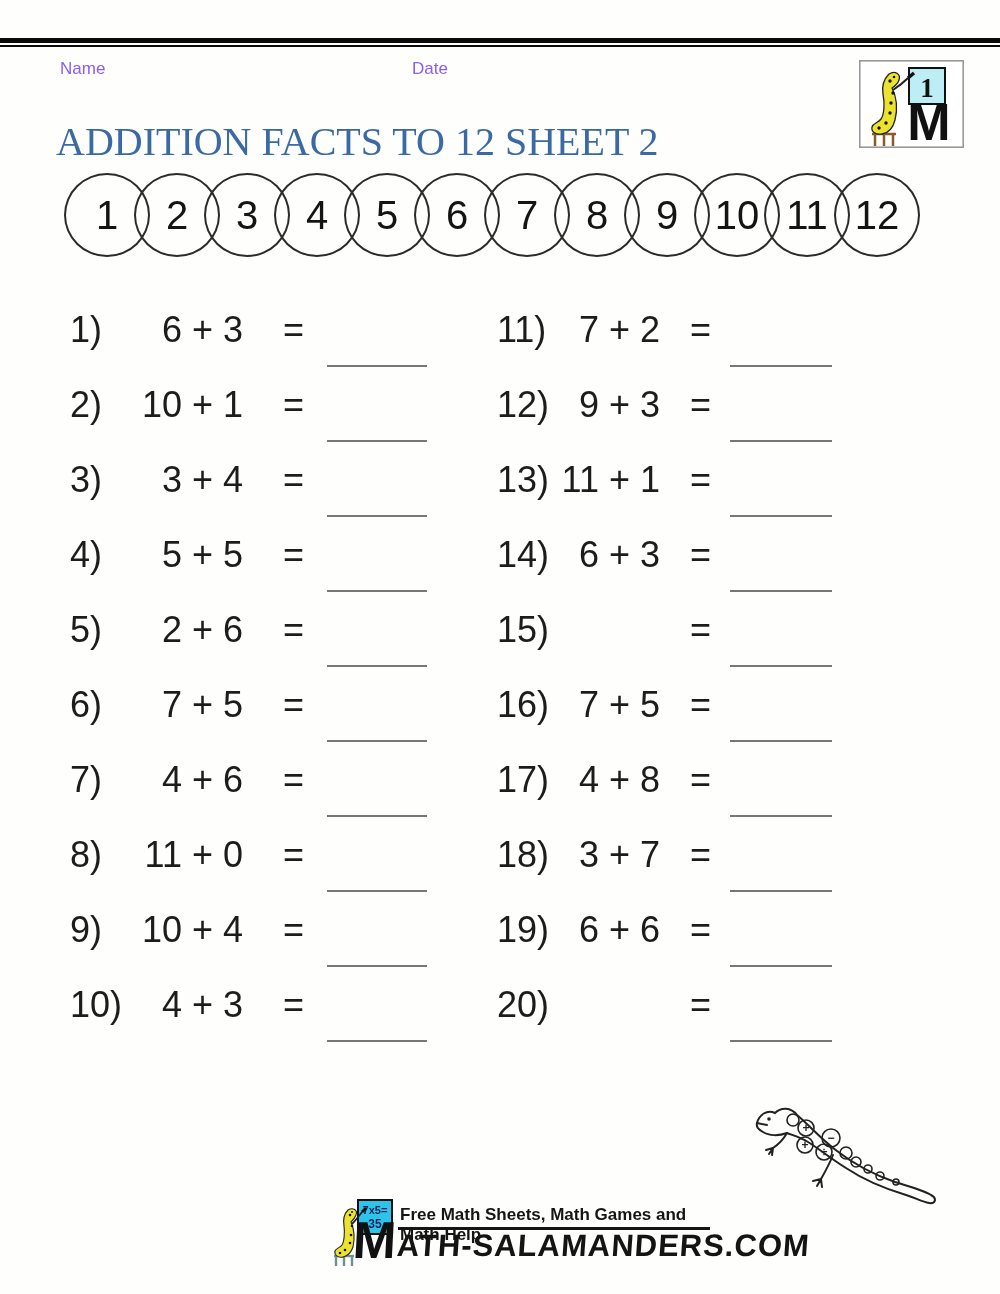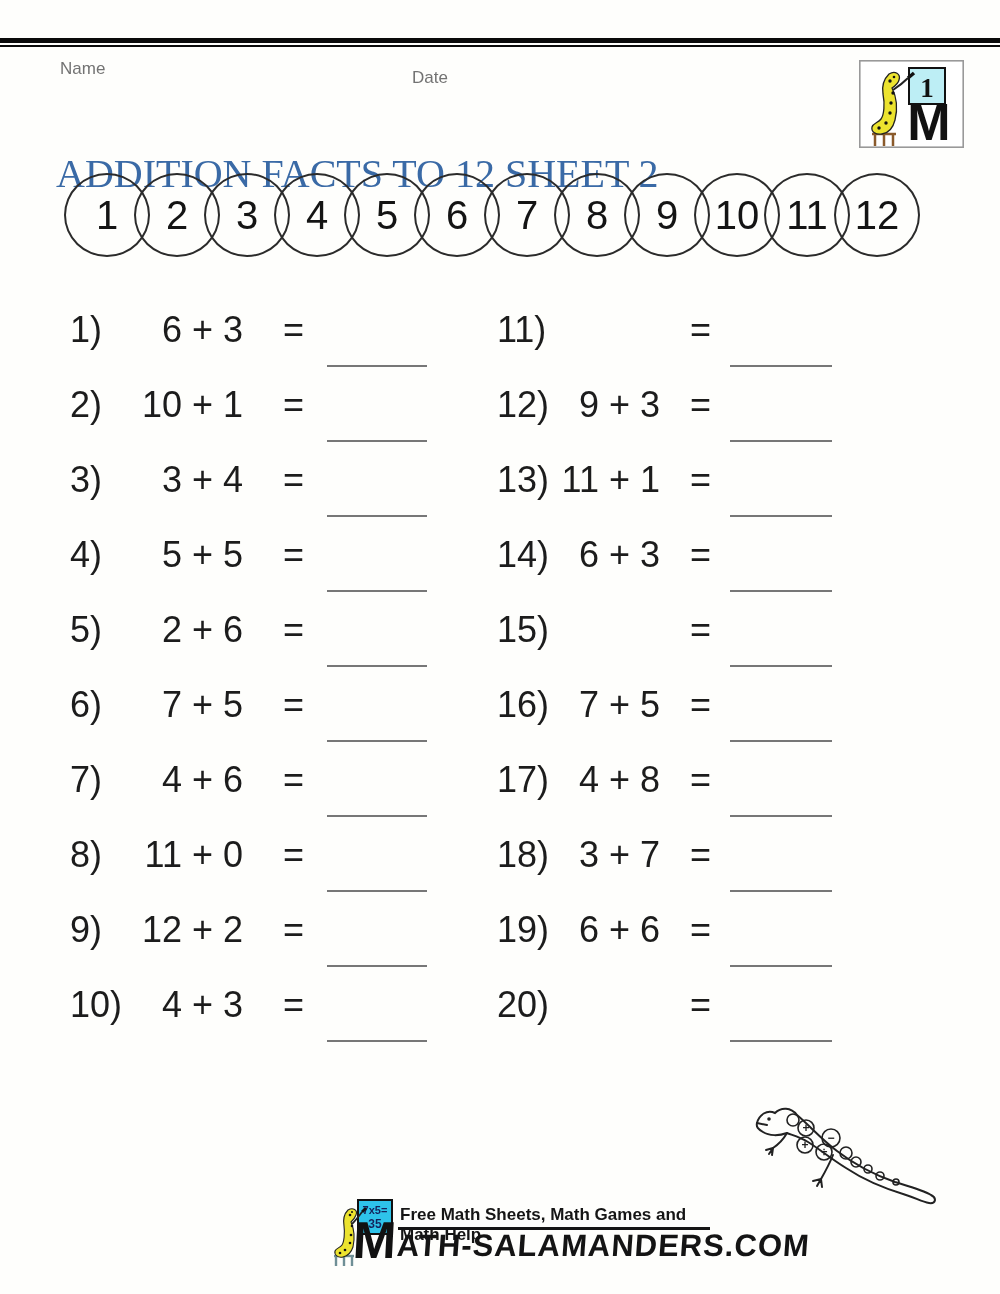--- a/index.html
+++ b/index.html
@@ -3,28 +3,28 @@
 <meta charset="utf-8">
 <style>
   html,body{margin:0;padding:0;background:#ffffff;}
   .page{
     position:relative;width:1000px;height:1294px;margin:0 auto;
     background:#fefefc;overflow:hidden;
     font-family:"Liberation Sans", sans-serif;color:#1c1c1c;
   }
   .rule-thick{position:absolute;left:0;top:38px;width:1000px;height:5px;background:#0a0a0a;}
   .rule-thin{position:absolute;left:0;top:45px;width:1000px;height:2px;background:#0a0a0a;}
-  .meta-label{position:absolute;top:58px;font-size:17px;line-height:22px;color:#737373;}
+  .meta-label{position:absolute;top:58px;font-size:17px;line-height:22px;color:#8b5cf6;}
   .name-label{left:60px;}
-  .date-label{left:412px;margin-top:9px;}
+  .date-label{left:412px;}
   .corner-logo{position:absolute;left:859px;top:60px;width:105px;height:88px;}
   .sheet-title{
     position:absolute;left:56px;top:120px;width:700px;
     font-family:"Liberation Serif", serif;font-size:40px;line-height:44px;
-    color:#3a6aa6;letter-spacing:0px;white-space:nowrap;margin-top:32px;
+    color:#3a6aa6;letter-spacing:0px;white-space:nowrap;
   }
   .number-line{position:absolute;left:64px;top:173px;display:flex;}
   .num-circle{
     width:86px;height:84px;border:2px solid #2b2b2b;border-radius:50%;
     display:flex;align-items:center;justify-content:center;
     font-size:40px;color:#141414;background:transparent;box-sizing:border-box;
     margin-left:-16px;flex:none;
   }
   .num-circle:first-child{margin-left:0;}
   .prow{position:absolute;width:380px;height:75px;font-size:36px;line-height:38px;}
@@ -179,33 +179,34 @@
     <span class="pline"></span>
   </div>
   <div class="prow col-left" style="top:836px">
     <span class="plabel">8)</span>
     <span class="pexpr">11 + 0</span>
     <span class="peq">=</span>
     <span class="pline"></span>
   </div>
   <div class="prow col-left" style="top:911px">
     <span class="plabel">9)</span>
-    <span class="pexpr">12 + 2</span>
+    <span class="pexpr">10 + 4</span>
     <span class="peq">=</span>
     <span class="pline"></span>
   </div>
   <div class="prow col-left" style="top:986px">
     <span class="plabel">10)</span>
     <span class="pexpr">4 + 3</span>
     <span class="peq">=</span>
     <span class="pline"></span>
   </div>
 
   <div class="prow col-right" style="top:311px">
     <span class="plabel">11)</span>
+    <span class="pexpr">7 + 2</span>
     <span class="peq">=</span>
     <span class="pline"></span>
   </div>
   <div class="prow col-right" style="top:386px">
     <span class="plabel">12)</span>
     <span class="pexpr">9 + 3</span>
     <span class="peq">=</span>
     <span class="pline"></span>
   </div>
   <div class="prow col-right" style="top:461px">

